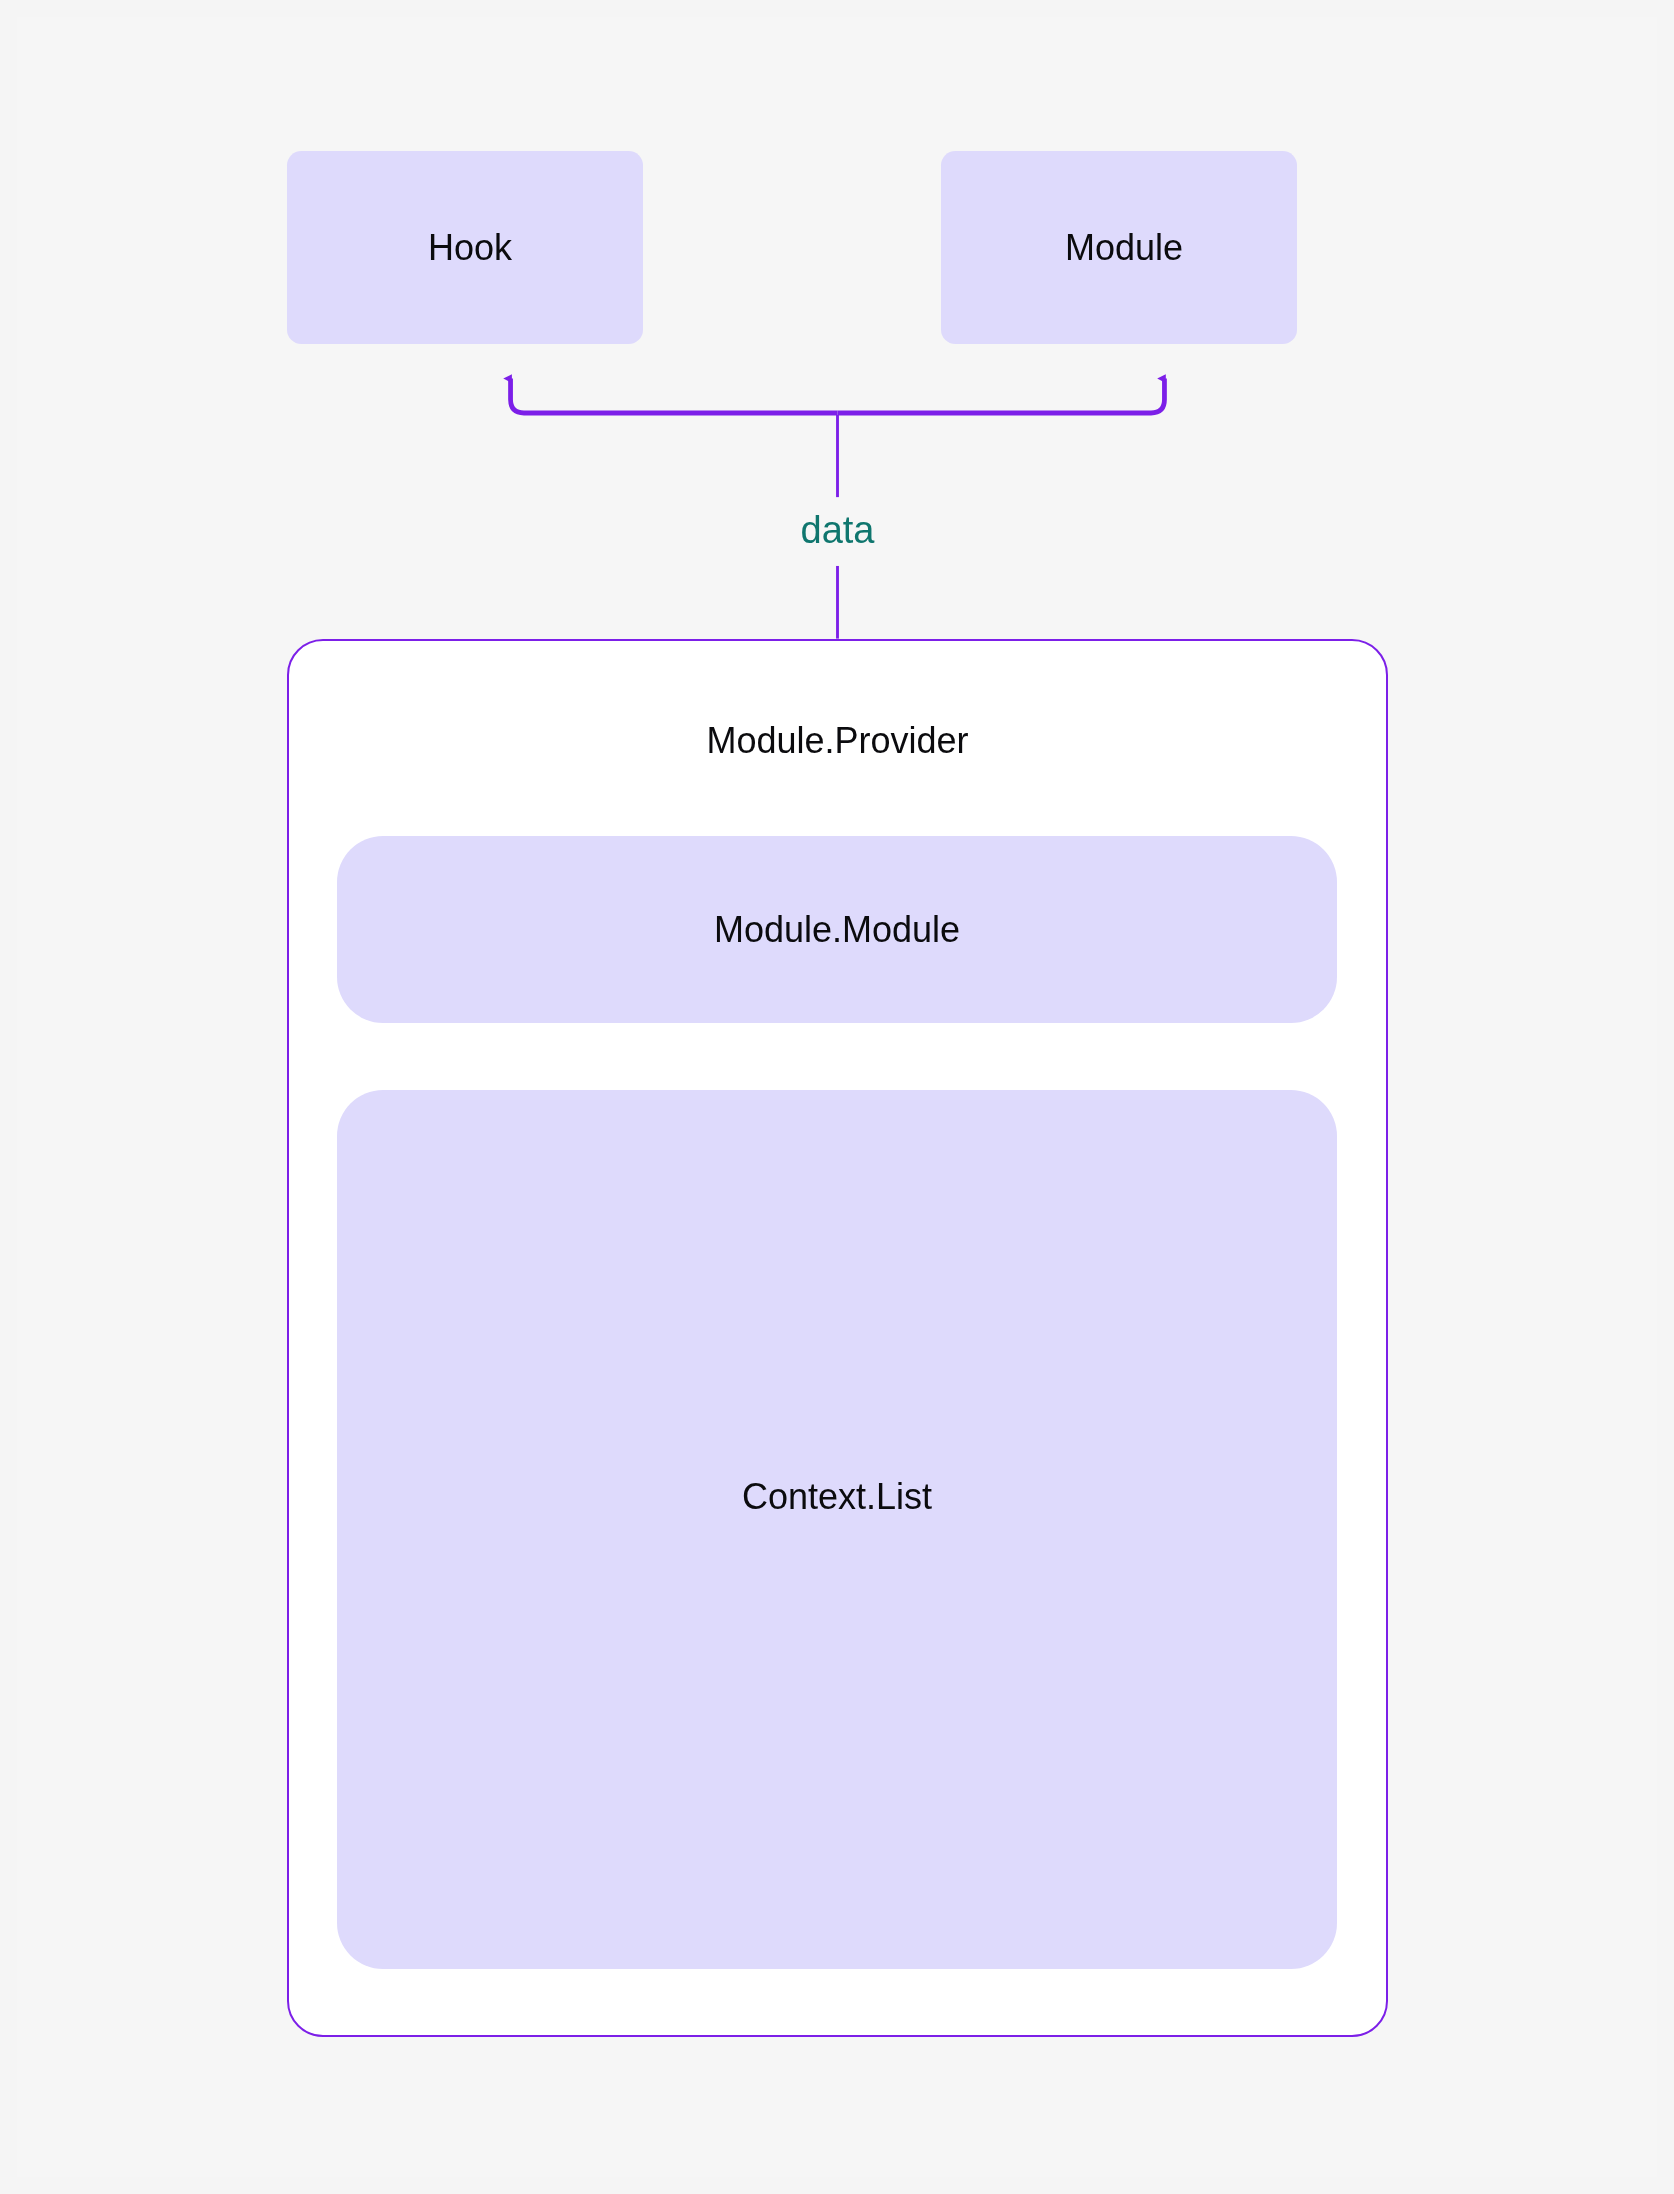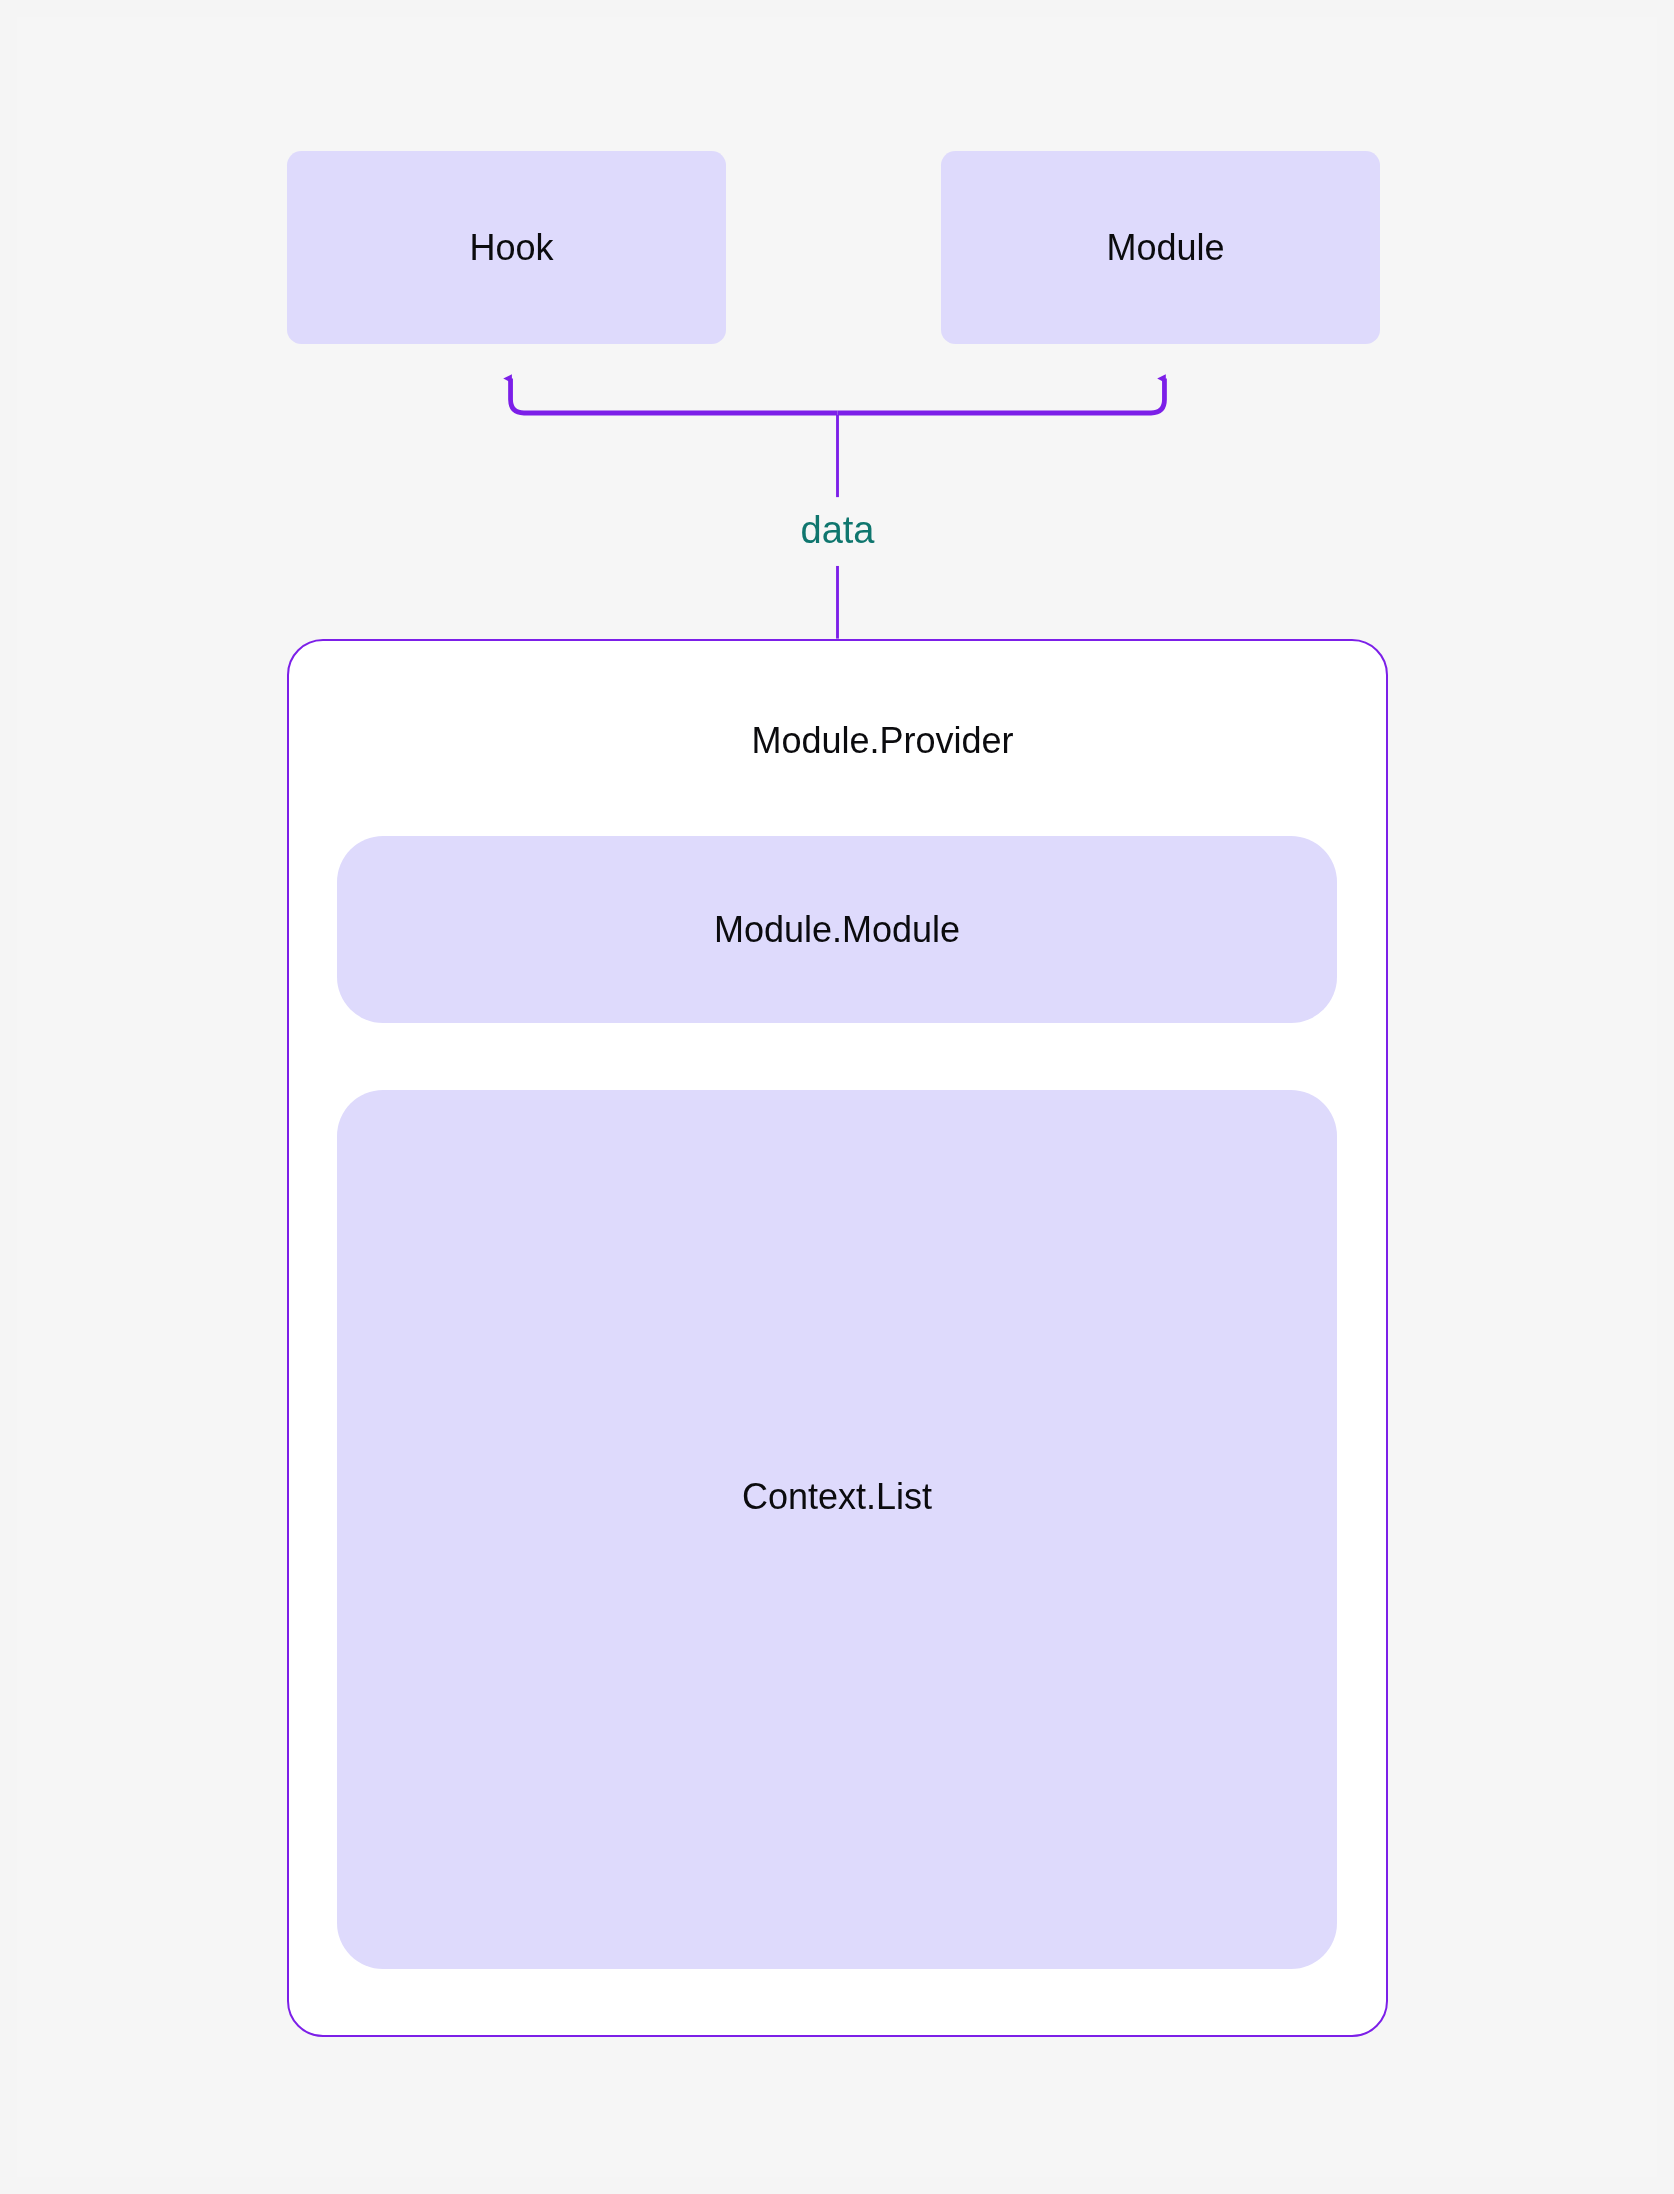--- a/index.html
+++ b/index.html
@@ -42,21 +42,21 @@
     color: #0b0b0e;
     text-align: center;
     line-height: 1.15;
   }
 
   .node-fill {
     background: #dedafc;
   }
 
   .node-top {
-    width: 439px;
+    width: 356px;
     height: 193px;
     border-radius: 14.3px;
     font-size: 36px;
     padding-left: 10px;
   }
 
   #node-hook  { left: 287px; top: 151px; }
   #node-context { left: 941px; top: 151px; }
 
   
@@ -72,21 +72,20 @@
   }
 
   #provider-label {
     position: absolute;
     left: 0;
     top: 79px;
     width: 100%;
     text-align: center;
     font-size: 36px;
     color: #0b0b0e;
-    padding-left: 45px;
   }
 
   
   #node-header {
     left: 48px;
     top: 195px;
     width: 1000px;
     height: 187px;
     border-radius: 46px;
     font-size: 36px;

